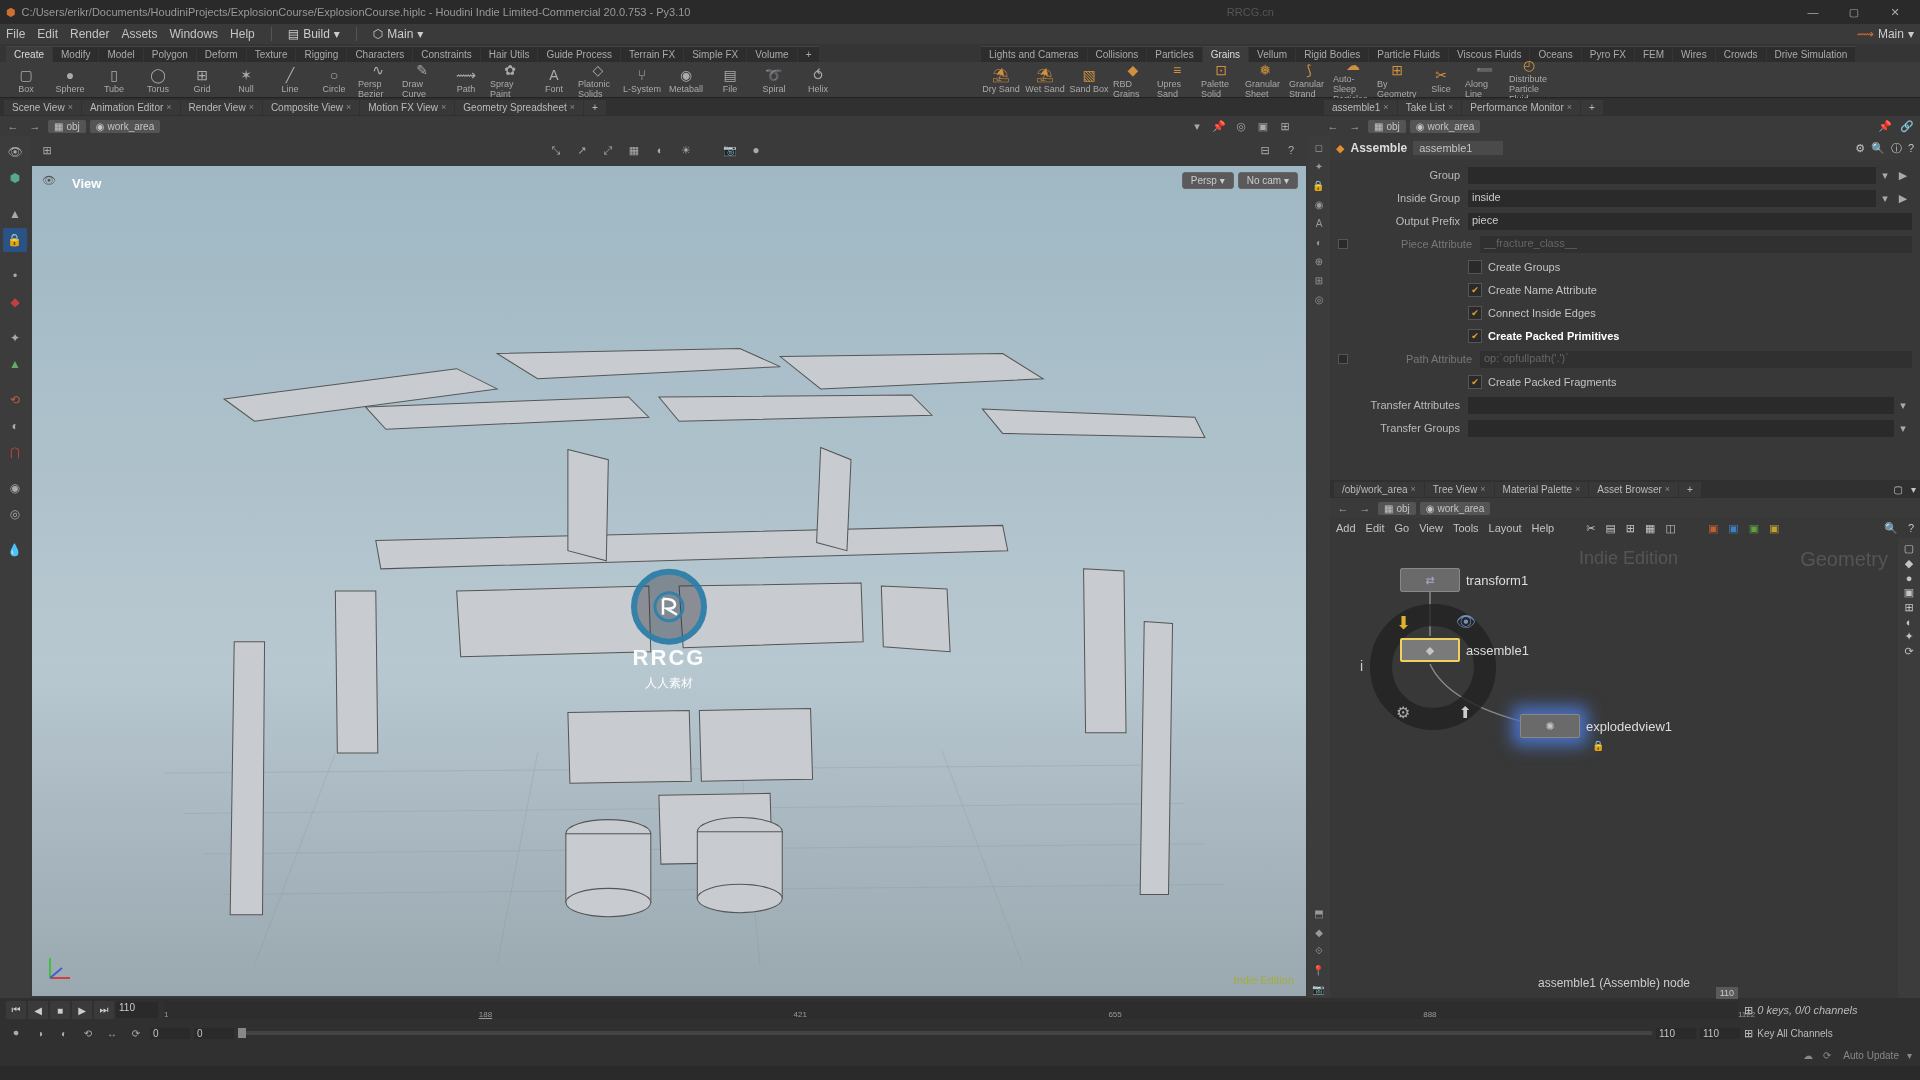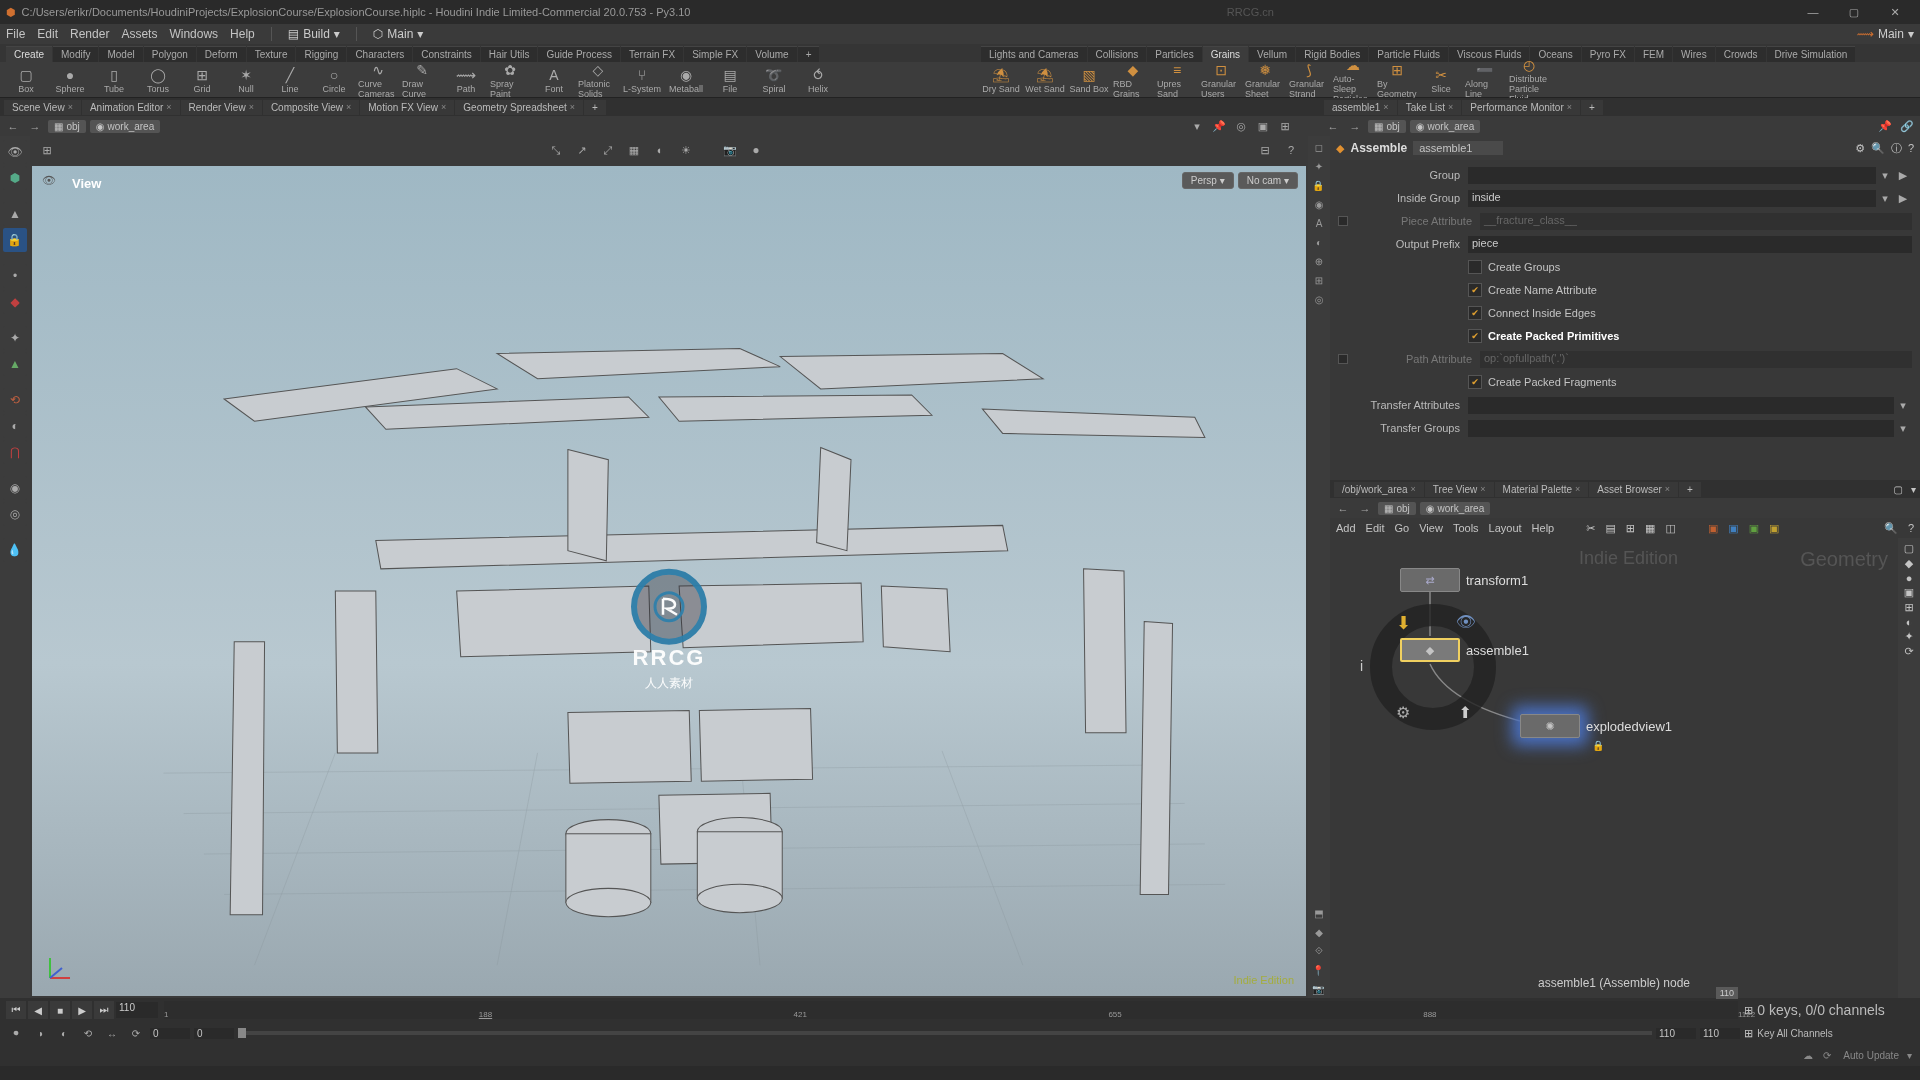--- a/index.html
+++ b/index.html
@@ -182,21 +182,21 @@
       <div class="shelf-item">
         <div class="ic">╱</div>
         <div>Line</div>
       </div>
       <div class="shelf-item">
         <div class="ic">○</div>
         <div>Circle</div>
       </div>
       <div class="shelf-item">
         <div class="ic">∿</div>
-        <div>Curve Cameras</div>
+        <div>Persp Bezier</div>
       </div>
       <div class="shelf-item">
         <div class="ic">✎</div>
         <div>Draw Curve</div>
       </div>
       <div class="shelf-item">
         <div class="ic">⟿</div>
         <div>Path</div>
       </div>
       <div class="shelf-item">
@@ -248,21 +248,21 @@
       <div class="shelf-item">
         <div class="ic">◆</div>
         <div>RBD Grains</div>
       </div>
       <div class="shelf-item">
         <div class="ic">≡</div>
         <div>Upres Sand</div>
       </div>
       <div class="shelf-item">
         <div class="ic">⊡</div>
-        <div>Granular Users</div>
+        <div>Palette Solid</div>
       </div>
       <div class="shelf-item">
         <div class="ic">❅</div>
         <div>Granular Sheet</div>
       </div>
       <div class="shelf-item">
         <div class="ic">⟆</div>
         <div>Granular Strand</div>
       </div>
       <div class="shelf-item">
@@ -511,29 +511,29 @@
           <span class="exp">▾</span>
           <span class="exp">▶</span>
         </div>
       <div class="param-row">
           <span class="plabel">Inside Group</span>
           <span class="pval">inside</span>
           <span class="exp">▾</span>
           <span class="exp">▶</span>
         </div>
       <div class="param-row">
+          <span class="plabel">Output Prefix</span>
+          <span class="pval">piece</span>
+        </div>
+      <div class="param-row">
           <span class="chip">
             <span style="width:10px;height:10px;background:#2a2a2a;border:1px solid #555;display:inline-block;"></span>
           </span>
           <span class="plabel" style="color:#777">Piece Attribute</span>
           <span class="pval disabled">__fracture_class__</span>
-        </div>
-      <div class="param-row">
-          <span class="plabel">Output Prefix</span>
-          <span class="pval">piece</span>
         </div>
       <div class="param-row">
           <span class="plabel"></span>
           <span class="chk"></span>
           <span class="chklabel">Create Groups</span>
         </div>
       <div class="param-row">
           <span class="plabel"></span>
           <span class="chk">✔</span>
           <span class="chklabel">Create Name Attribute</span>
@@ -691,21 +691,21 @@
     <div class="tick" style="left: 0%;">1</div>
         <div class="tick" style="left: 20%; text-decoration: underline;">188</div>
         <div class="tick" style="left: 40%;">421</div>
         <div class="tick" style="left: 60%;">655</div>
         <div class="tick" style="left: 80%;">888</div>
         <div class="tick" style="left: 100%;">1122</div>
       </div>
     <div style="width:170px;display:flex;flex-direction:column;gap:1px;">
       <div style="display:flex;align-items:center;gap:4px;height:16px;">
           <span>⊞</span>
-          <span style="font-size:14px;color:#bbb;">0 keys, 0/0 channels</span>
+          <span style="font-size:11px;color:#bbb;font-style:italic;">0 keys, 0/0 channels</span>
         </div>
     </div>
   </div>
   <div class="scrubbar">
     <span class="sbt">⏺</span>
     <span class="sbt">◑</span>
     <span class="sbt">◐</span>
     <span class="sbt">⟲</span>
     <span class="sbt">↔</span>
     <span class="sbt">⟳</span>

